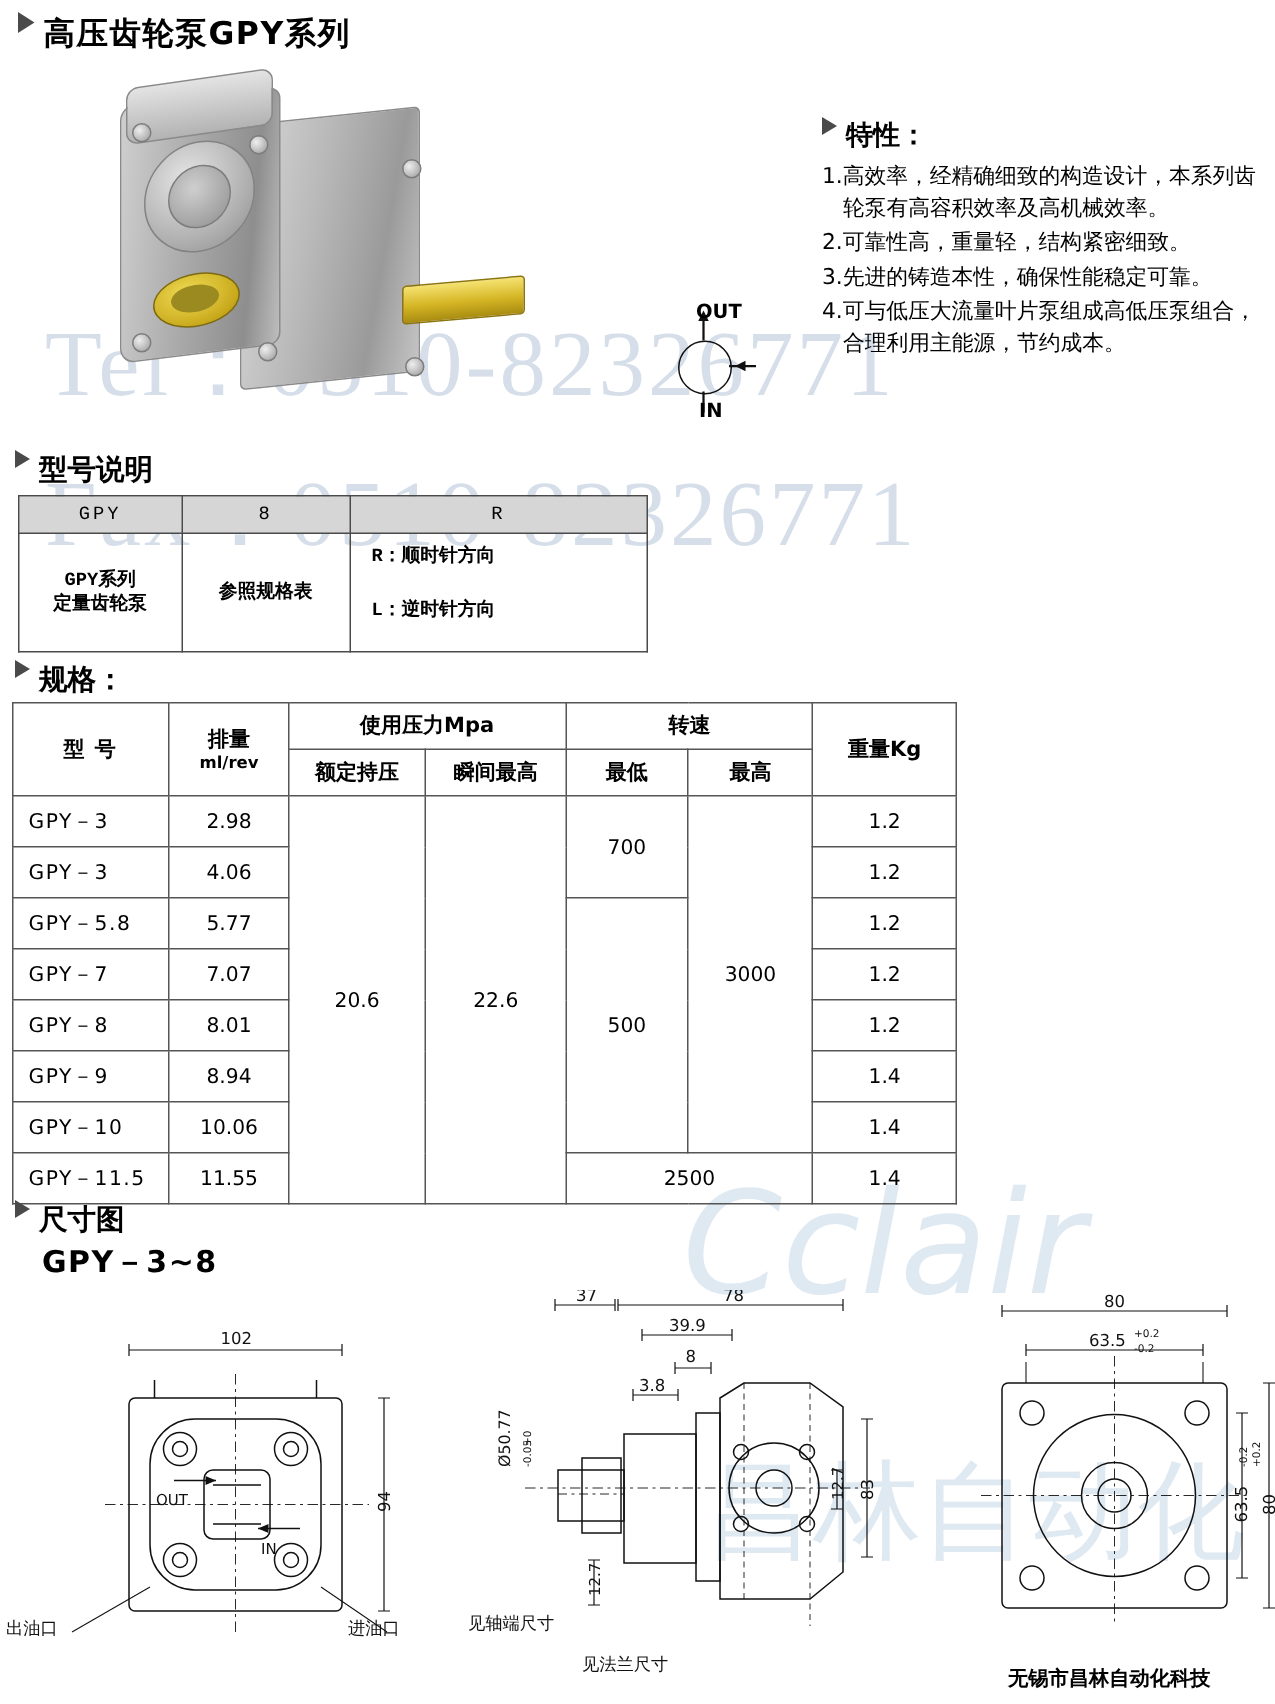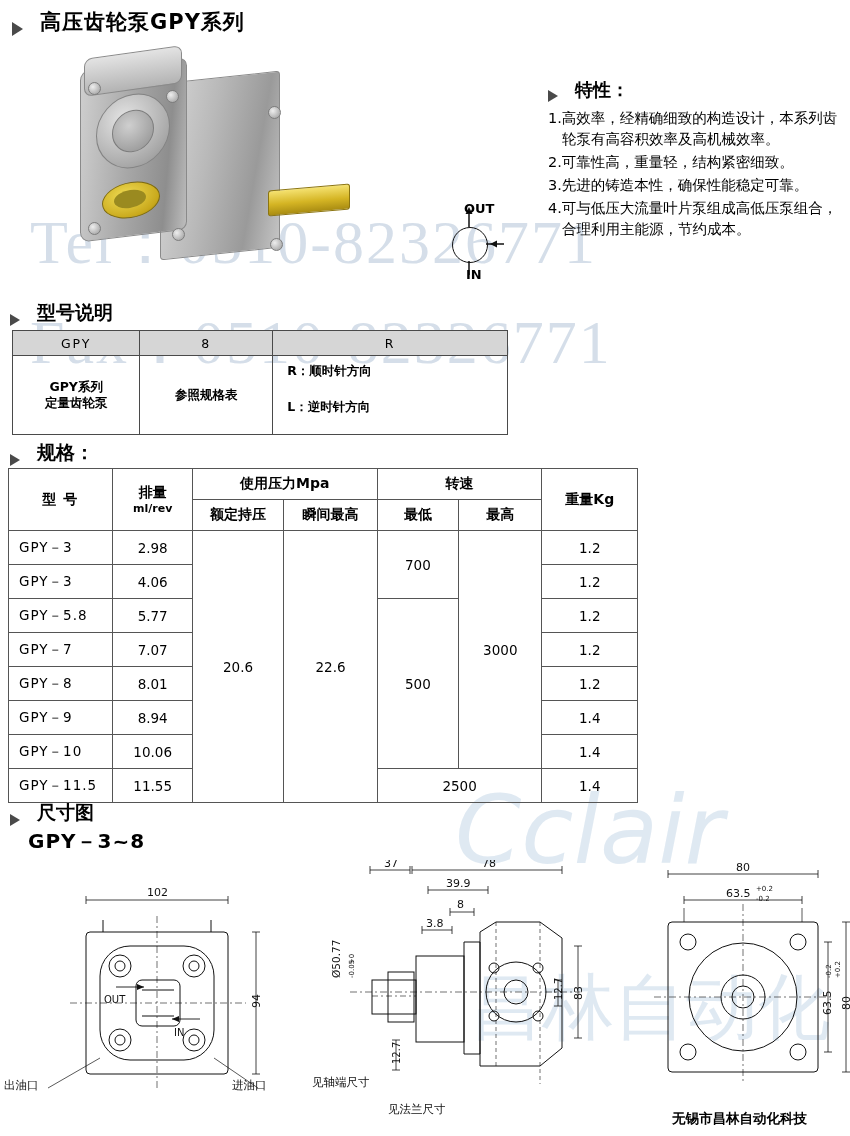--- a/index.html
+++ b/index.html
@@ -11,21 +11,21 @@
   .wm{
     position:absolute;pointer-events:none;user-select:none;
     font-family:"Liberation Serif","DejaVu Serif",serif;
     color:#c9d6e4;opacity:.75;white-space:nowrap;
   }
   .wm-tel{left:30px;top:200px;font-size:62px;letter-spacing:2px;color:#c7d4e2;}
   .wm-fax{left:30px;top:300px;font-size:62px;letter-spacing:2px;color:#c7d4e2;}
   .wm-logo{left:455px;top:775px;font-size:95px;font-style:italic;color:#d5e2ee;font-family:"DejaVu Sans",sans-serif;}
   .wm-cn{left:470px;top:960px;font-size:72px;color:#d5e2ee;font-family:"DejaVu Sans",sans-serif;}
 
-  .sec-title{display:flex;align-items:flex-end;gap:17px;font-size:19px;font-weight:bold;}
+  .sec-title{display:flex;align-items:flex-start;gap:6px;font-size:19px;font-weight:bold;}
   .tri{width:0;height:0;border-left:11px solid #4a4a4a;border-top:7px solid transparent;border-bottom:7px solid transparent;}
   .tri.sm{border-left-width:10px;border-top-width:6px;border-bottom-width:6px;}
 
   #title-bar{position:absolute;left:12px;top:8px;}
   #title-bar .t{font-size:21px;font-weight:bold;letter-spacing:1px;}
 
   
   #pump{position:absolute;left:40px;top:42px;width:290px;height:240px;}
   #pump .flange{
     position:absolute;left:120px;top:35px;width:118px;height:175px;
@@ -78,21 +78,21 @@
 
   
   #features{position:absolute;left:512px;top:78px;width:330px;margin-left:36px;}
   #features .ft-title{font-size:18px;font-weight:bold;}
   #features ol{margin:6px 0 0 0;padding:0;list-style:none;}
   #features li{font-size:14.5px;line-height:21px;margin-bottom:2px;}
   #features li .ind{display:block;text-indent:14px;}
 
   
   #model-title{position:absolute;left:10px;top:300px;}
-  #model-table{position:absolute;left:12px;top:330px;width:496px;border-collapse:collapse;}
+  #model-table{position:absolute;left:12px;top:330px;width:420px;border-collapse:collapse;font-family:Liberation Mono, monospace;}
   #model-table td{border:1px solid #4a4a4a;font-size:12.5px;text-align:center;padding:3px 2px;}
   #model-table .hdr td{background:#d6d6d6;font-size:12.5px;letter-spacing:2px;height:18px;}
   #model-table .c1{width:110px;}
   #model-table .c2{width:115px;}
   #model-table .c3{width:195px;}
   #model-table .lft{text-align:left;padding-left:14px;}
   .cellwrap{line-height:16px;font-weight:bold;}
 
   
   #spec-title{position:absolute;left:10px;top:440px;}

